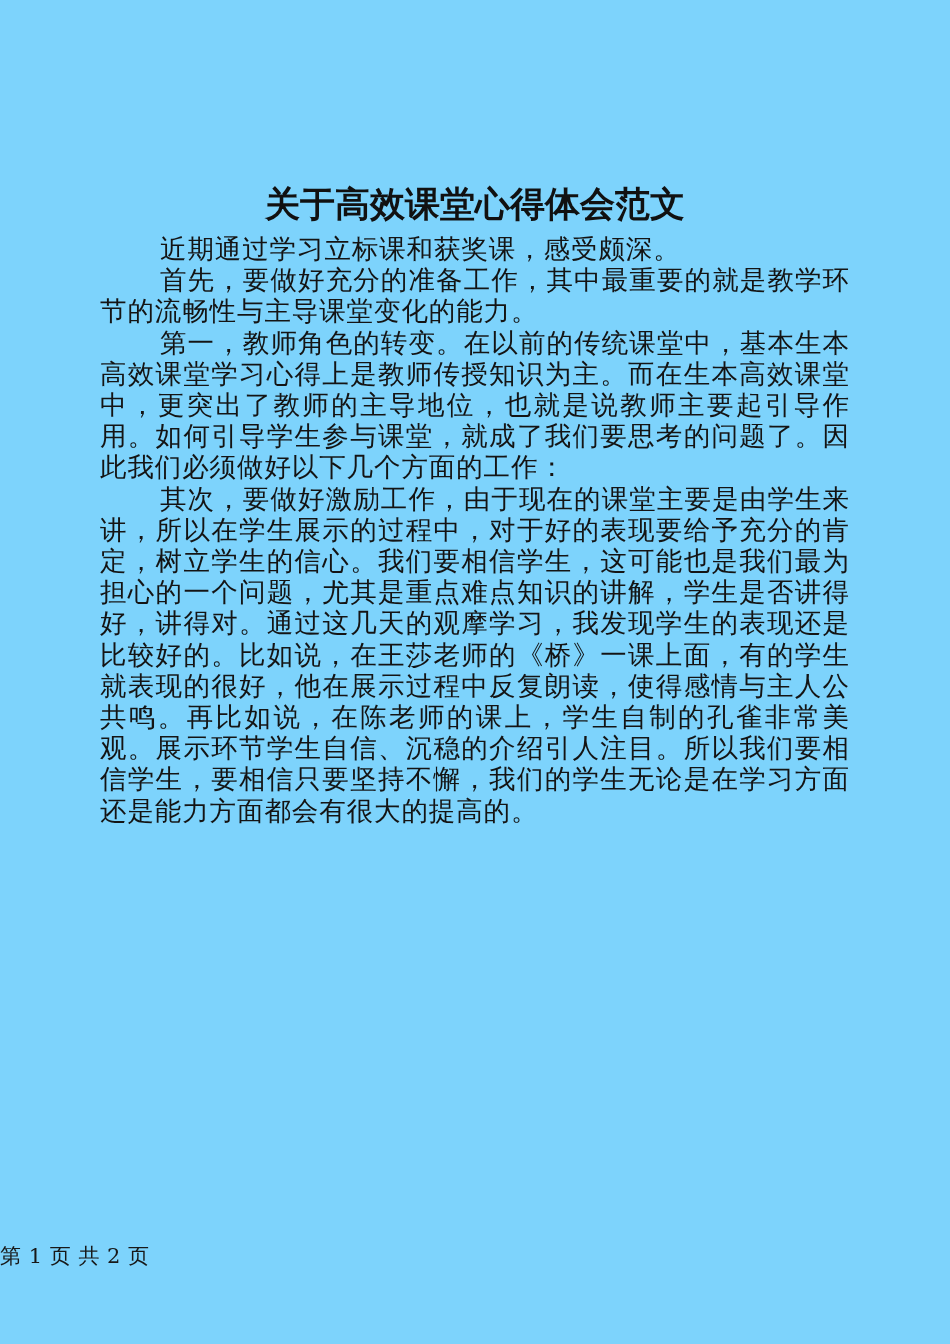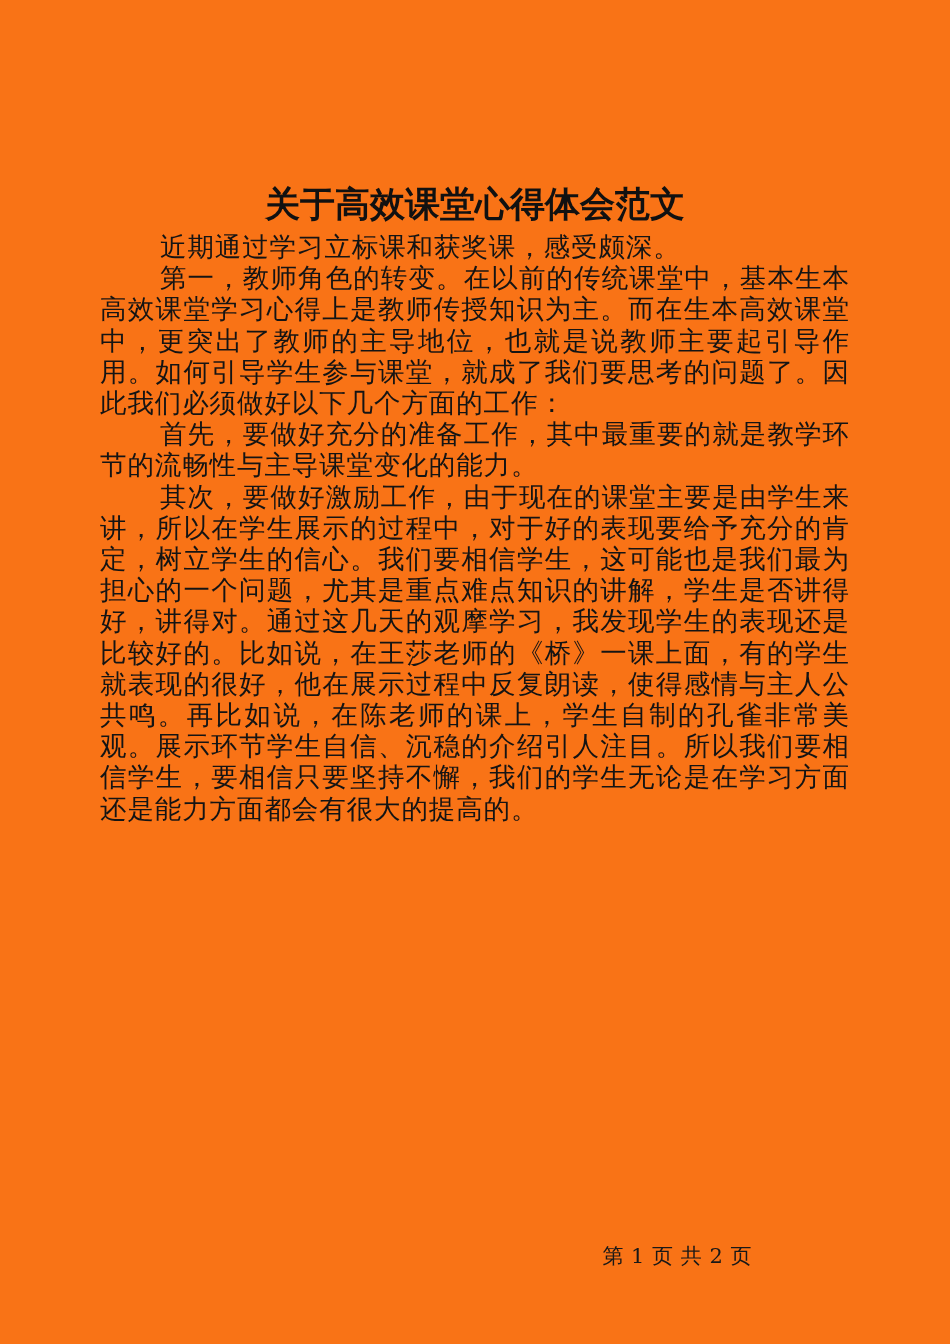--- a/index.html
+++ b/index.html
@@ -16,21 +16,21 @@
     color: #000000;
     -webkit-font-smoothing: antialiased;
   }
 
   .page {
     position: absolute;
     left: 0;
     top: 0;
     width: 950px;
     height: 1344px;
-    background: #f97316;
+    background: #7dd3fc;
   }
 
   
   .doc-title {
     position: absolute;
     left: 0;
     top: 182px;
     width: 950px;
     text-align: center;
     font-family: "Liberation Sans", "DejaVu Sans", sans-serif;
@@ -46,56 +46,56 @@
   .body-block {
     position: absolute;
     left: 100px;
     top: 234px;
     width: 750px;
   }
 
   .para {
     margin: 0;
     padding: 0;
-    font-family: Liberation Mono, monospace;
+    font-family: Liberation Sans, sans-serif;
     font-size: 26.5px;
     line-height: 31.2px;
     text-align: justify;
     text-align-last: left;
     text-justify: inter-character;
     text-indent: 60px;
     letter-spacing: 0.9px;
     word-break: break-all;
     color: #141414;
   }
 
   
   .footer {
     position: absolute;
     left: 0;
     top: 1243px;
     width: 752px;
-    text-align: right;
+    text-align: left;
     font-family: "DejaVu Serif", "Liberation Serif", serif;
     font-size: 21px;
     line-height: 26px;
     letter-spacing: 0.5px;
     color: #181818;
     white-space: nowrap;
   }
 </style>
 </head>
 <body>
 
 <div class="page">
 
   <div class="doc-title">关于高效课堂心得体会范文</div>
 
   <div class="body-block">
     <p class="para">近期通过学习立标课和获奖课，感受颇深。</p>
+    <p class="para">首先，要做好充分的准备工作，其中最重要的就是教学环节的流畅性与主导课堂变化的能力。</p>
     <p class="para">第一，教师角色的转变。在以前的传统课堂中，基本生本高效课堂学习心得上是教师传授知识为主。而在生本高效课堂中，更突出了教师的主导地位，也就是说教师主要起引导作用。如何引导学生参与课堂，就成了我们要思考的问题了。因此我们必须做好以下几个方面的工作：</p>
-    <p class="para">首先，要做好充分的准备工作，其中最重要的就是教学环节的流畅性与主导课堂变化的能力。</p>
     <p class="para">其次，要做好激励工作，由于现在的课堂主要是由学生来讲，所以在学生展示的过程中，对于好的表现要给予充分的肯定，树立学生的信心。我们要相信学生，这可能也是我们最为担心的一个问题，尤其是重点难点知识的讲解，学生是否讲得好，讲得对。通过这几天的观摩学习，我发现学生的表现还是比较好的。比如说，在王莎老师的《桥》一课上面，有的学生就表现的很好，他在展示过程中反复朗读，使得感情与主人公共鸣。再比如说，在陈老师的课上，学生自制的孔雀非常美观。展示环节学生自信、沉稳的介绍引人注目。所以我们要相信学生，要相信只要坚持不懈，我们的学生无论是在学习方面还是能力方面都会有很大的提高的。</p>
   </div>
 
   <div class="footer">第 1 页  共 2 页</div>
 
 </div>
 
 </body></html>

